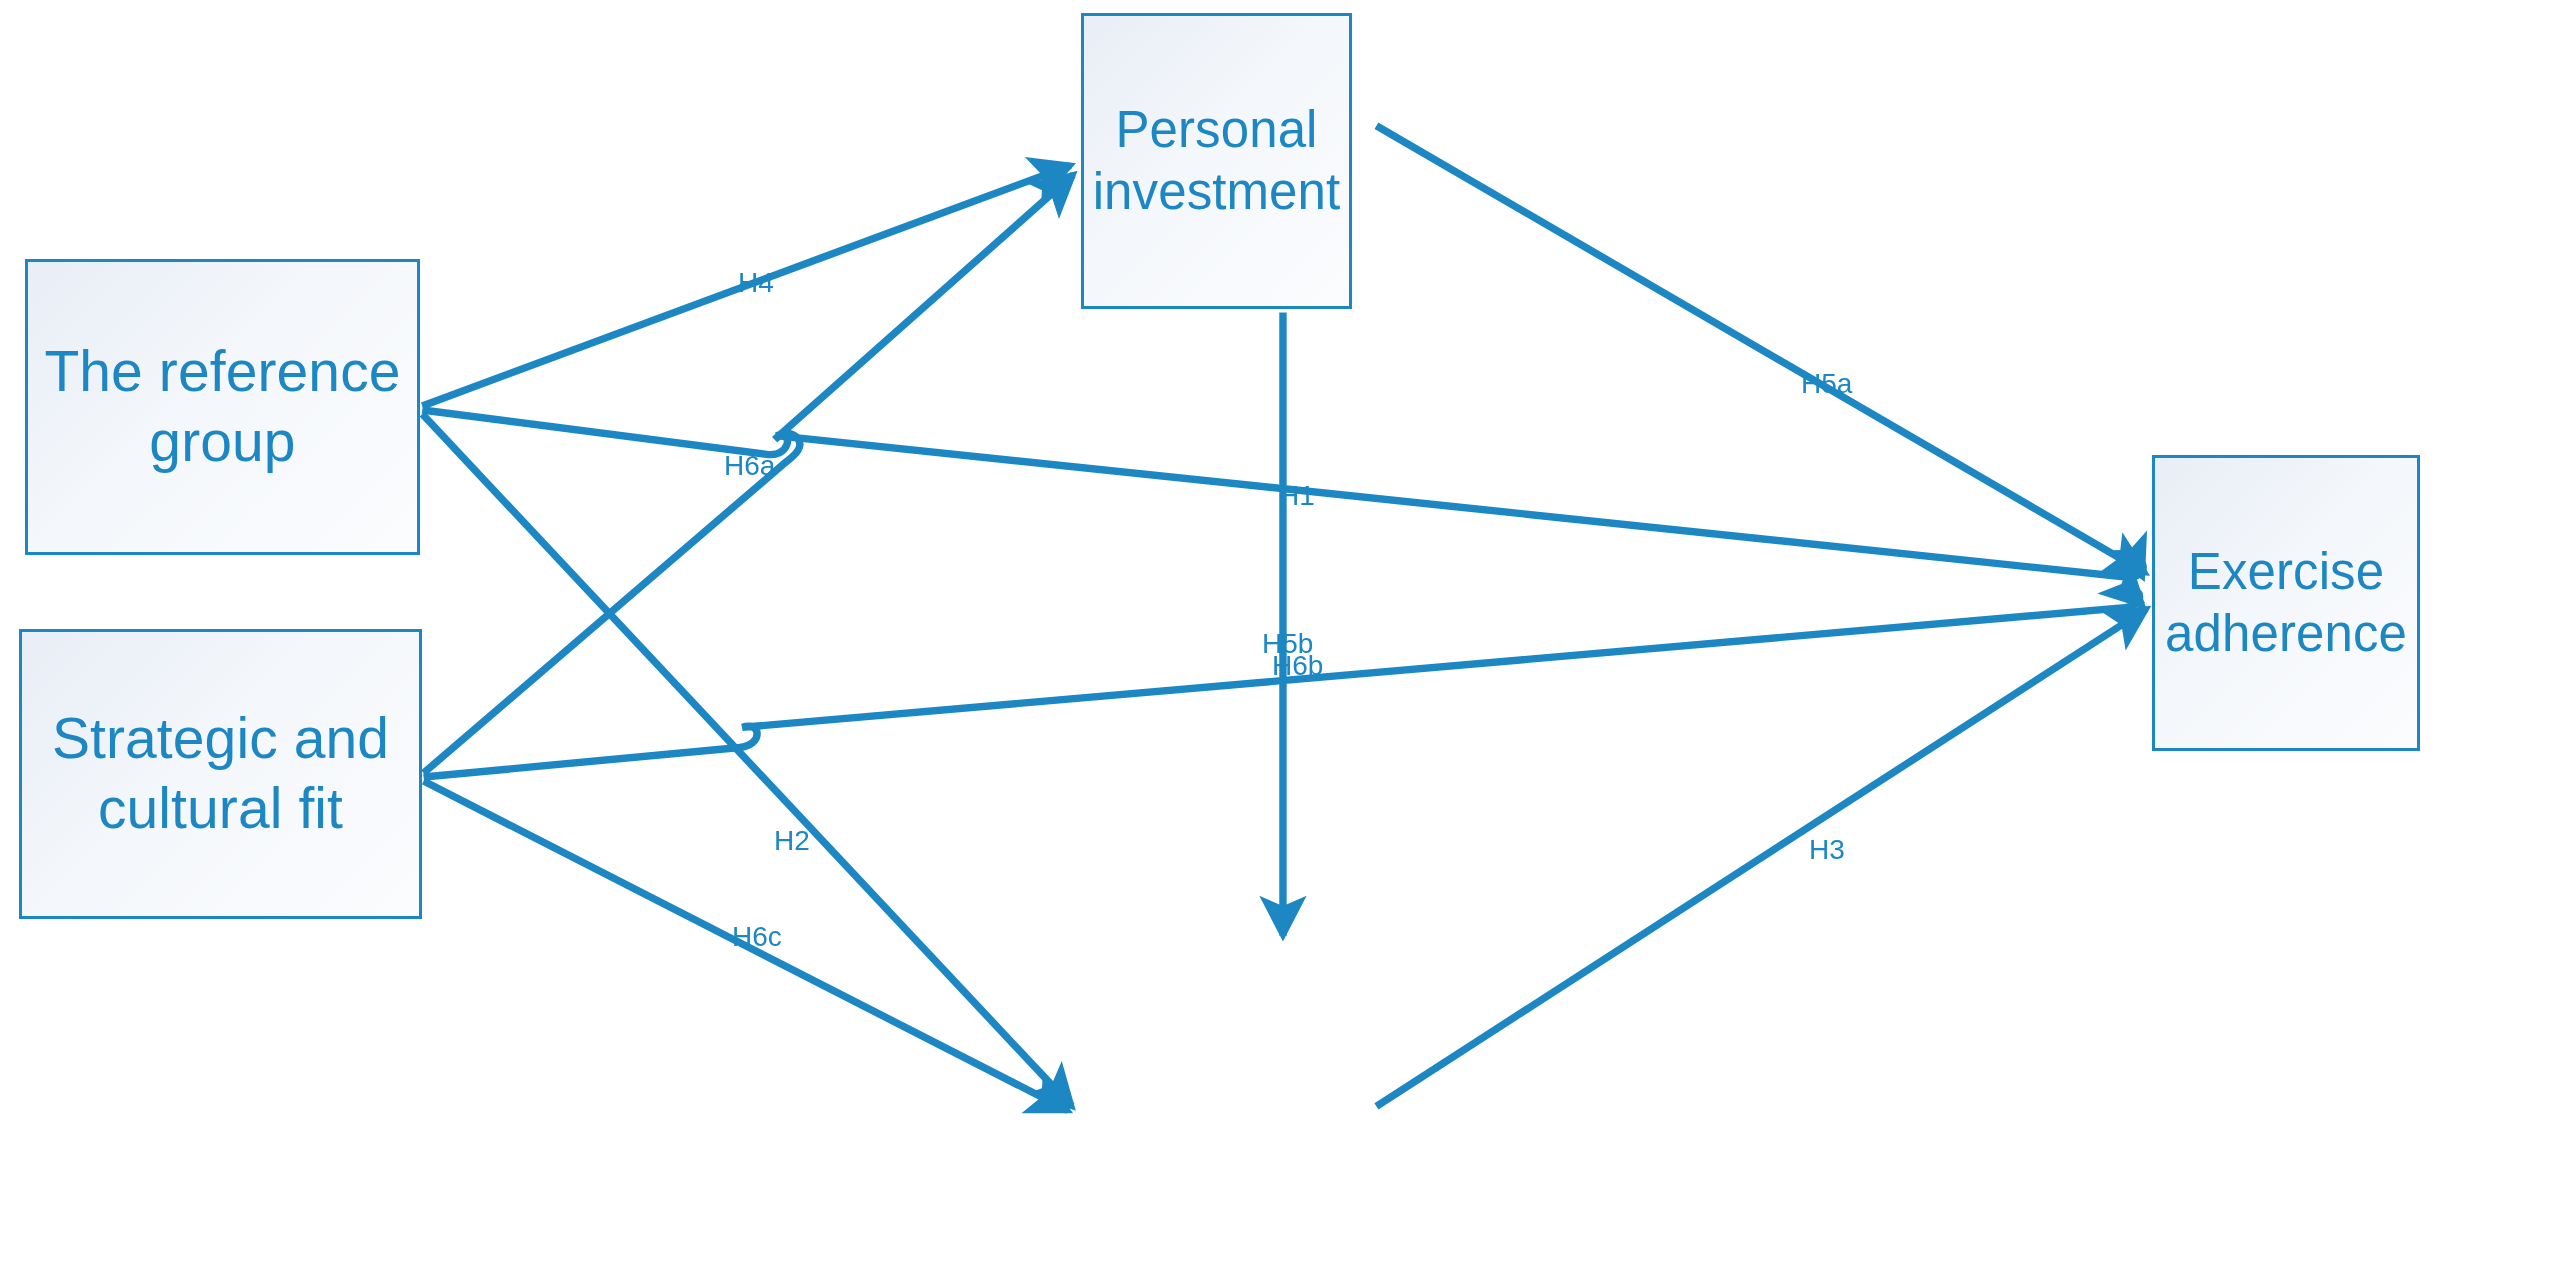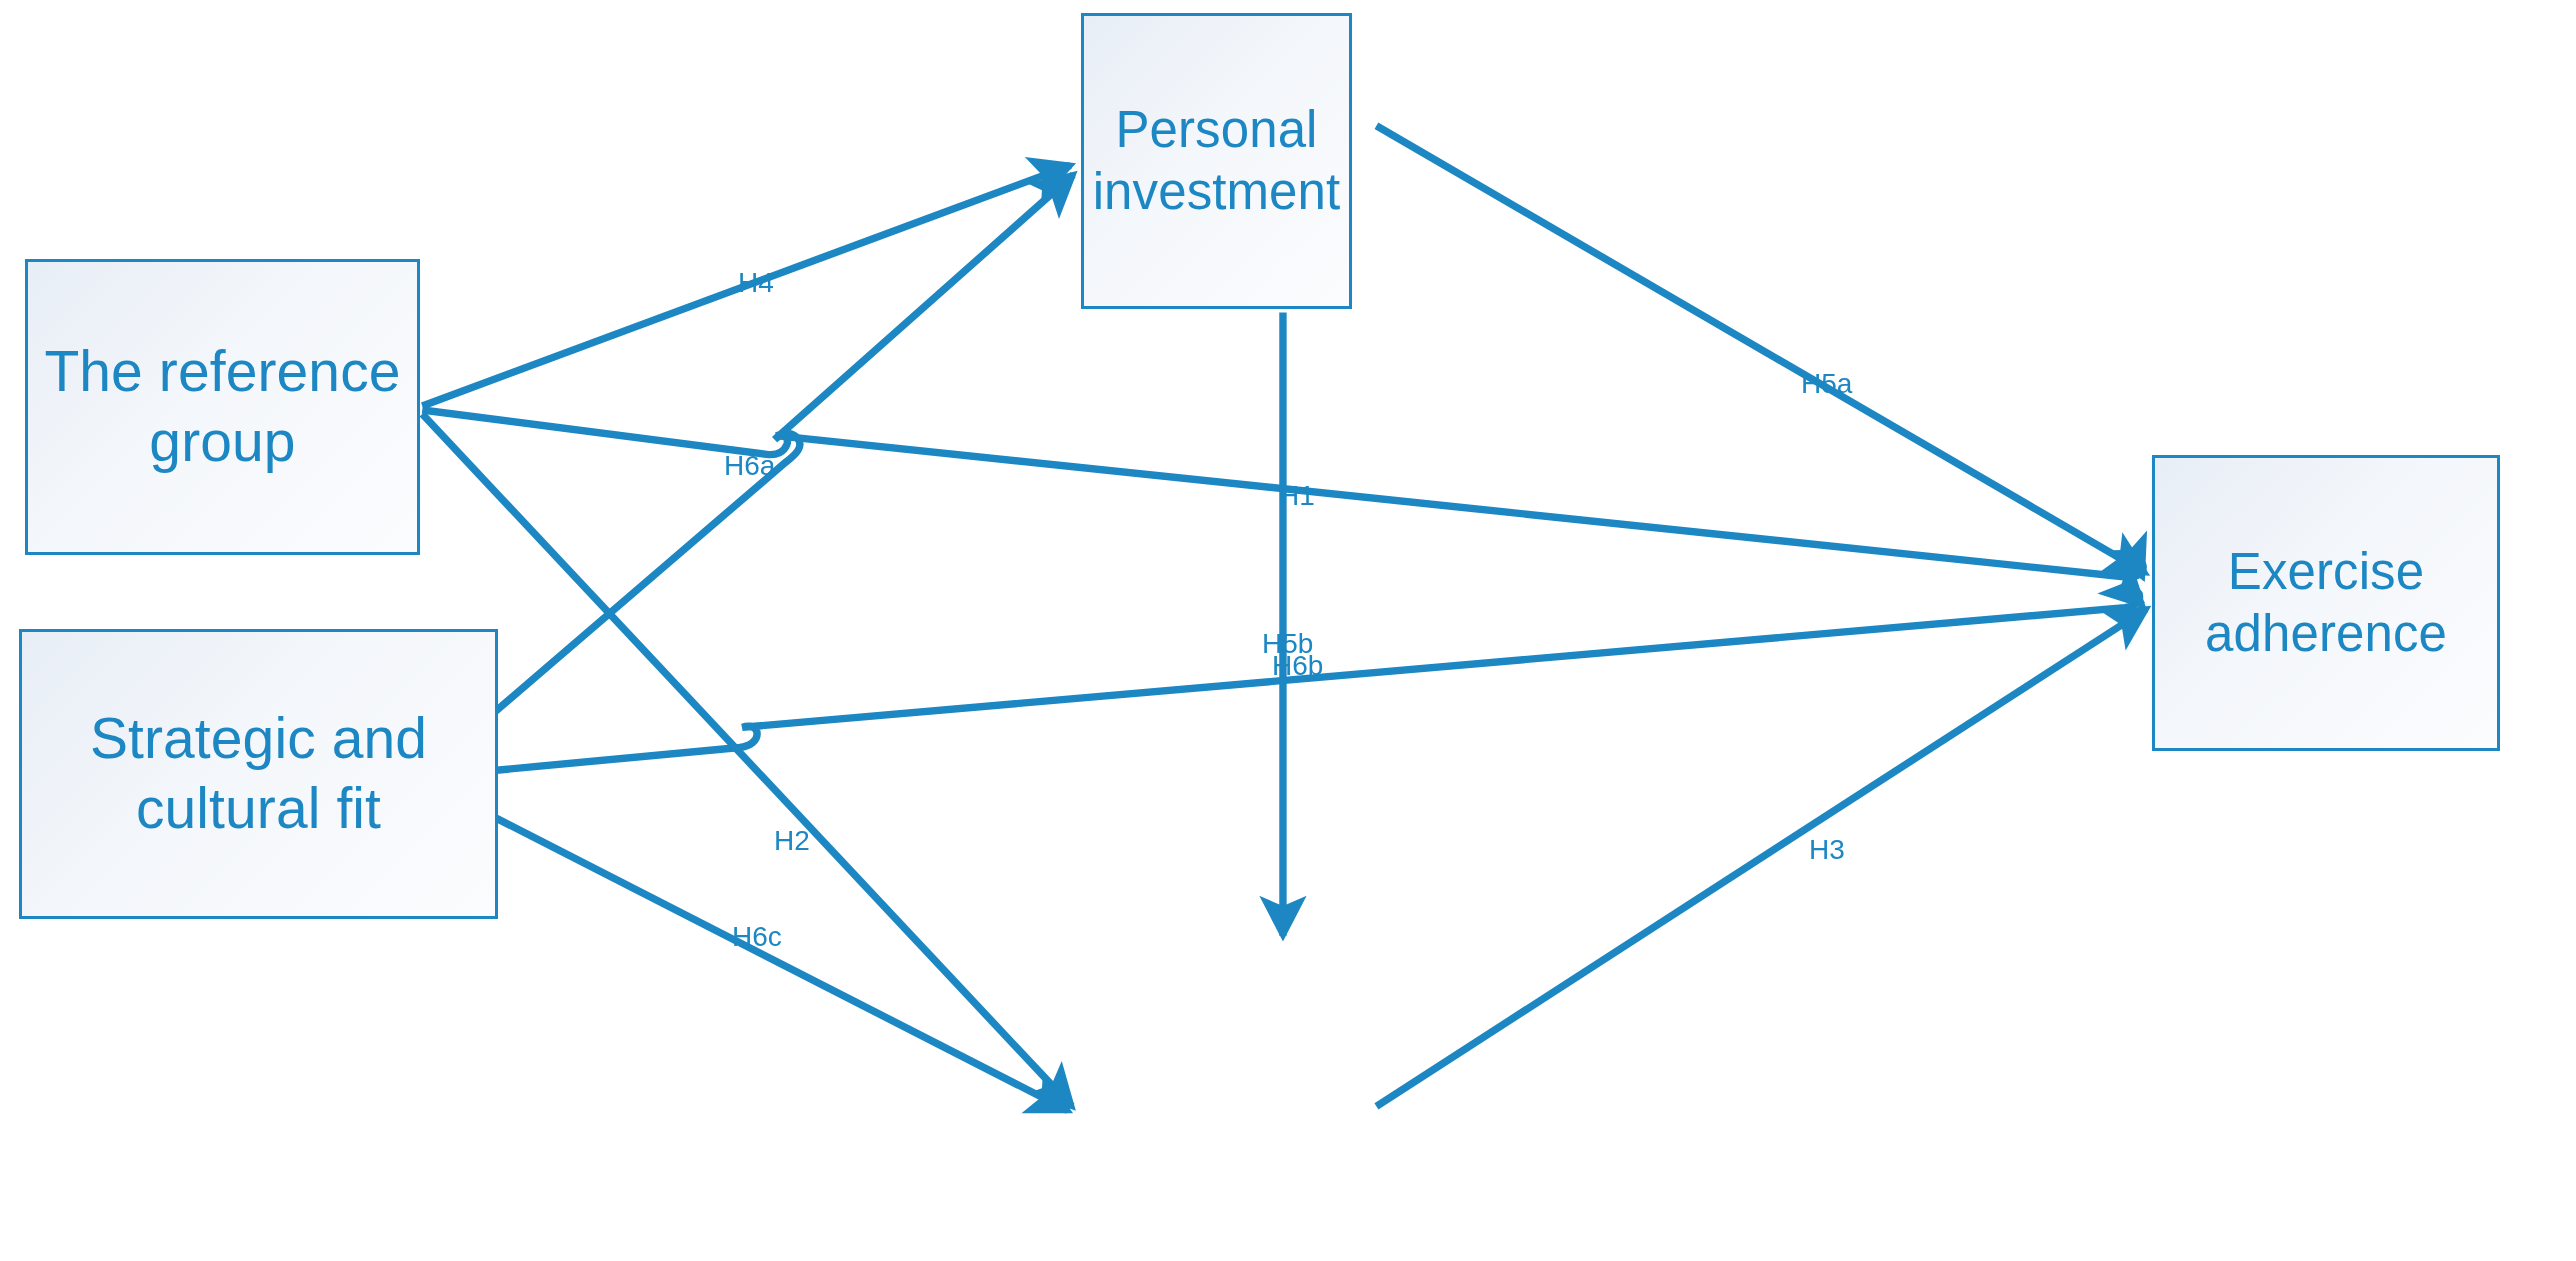--- a/index.html
+++ b/index.html
@@ -8,24 +8,24 @@
   #stage{position:relative;width:2576px;height:1261px;background:#ffffff;overflow:hidden;}
   svg.layer{position:absolute;left:0;top:0;width:2576px;height:1261px;}
   .node{position:absolute;box-sizing:border-box;border:3.4px solid #1c87c2;
         background:linear-gradient(135deg,#e8eef6 0%,#f4f7fb 45%,#fbfcfe 100%);
         display:flex;align-items:center;justify-content:center;text-align:center;}
   .node-label{color:#1c87c2;font-size:57px;line-height:1.22;font-weight:400;
         font-family:"Liberation Sans",sans-serif;letter-spacing:0.1px;}
   .edge-label{position:absolute;color:#1c87c2;font-size:28px;line-height:1;
         font-family:"Liberation Sans",sans-serif;white-space:nowrap;}
   #n-reference{left:25px;top:259px;width:395px;height:296px;}
-  #n-strategic{left:19px;top:629px;width:479px;height:290px;}
+  #n-strategic{left:19px;top:629px;width:403px;height:290px;}
   #n-investment{left:1081px;top:13.4px;width:271px;height:296px;}
   #n-life{left:1081px;top:947px;width:295px;height:297px;}
-  #n-exercise{left:2152px;top:455px;width:348px;height:296px;}
+  #n-exercise{left:2152px;top:455px;width:268px;height:296px;}
   #n-investment .node-label,#n-life .node-label,#n-exercise .node-label{font-size:51px;}
   #lbl-h4{left:738px;top:269px;}
   #lbl-h6a{left:724px;top:452px;}
   #lbl-h1{left:1279px;top:482px;}
   #lbl-h5a{left:1801px;top:370px;}
   #lbl-h5b{left:1262px;top:630px;}
   #lbl-h6b{left:1272px;top:652px;}
   #lbl-h2{left:774px;top:827px;}
   #lbl-h3{left:1809px;top:836px;}
   #lbl-h6c{left:732px;top:923px;}

